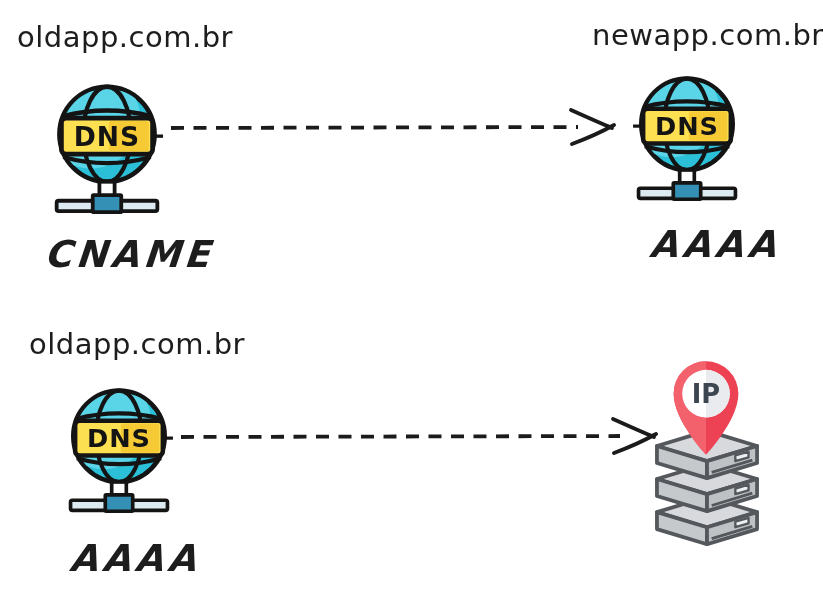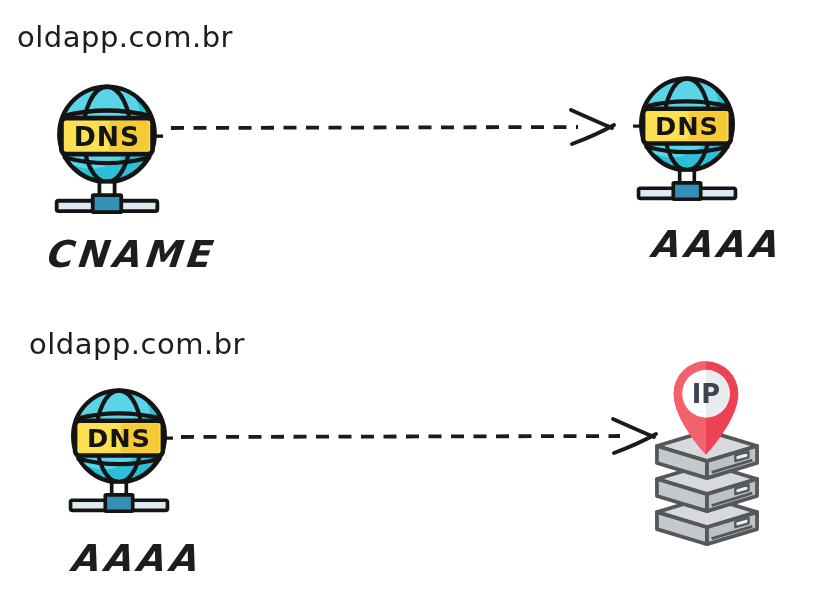--- a/index.html
+++ b/index.html
@@ -18,20 +18,21 @@
   }
   svg text { font-family:"DejaVu Sans", sans-serif; }
 </style>
 </head>
 <body>
 
 <div class="canvas">
 
   <div class="abs domain-label" style="left:17px; top:20px;">oldapp.com.br</div>
 
+  <div class="abs domain-label" style="left:592px; top:18px;">newapp.com.br</div>
 
   <svg class="abs" style="left:50px; top:82px;" width="114" height="133" viewBox="0 0 120 140">
     <defs>
         <clipPath id="gcA">
           <circle cx="60" cy="55" r="48"></circle>
         </clipPath>
       </defs>
     <g>
       <circle cx="60" cy="55" r="50" fill="#2cc0d8" stroke="#141414" stroke-width="5"></circle>
       <circle cx="43" cy="39" r="52" fill="#5ad5e8" clip-path="url(#gcA)"></circle>

